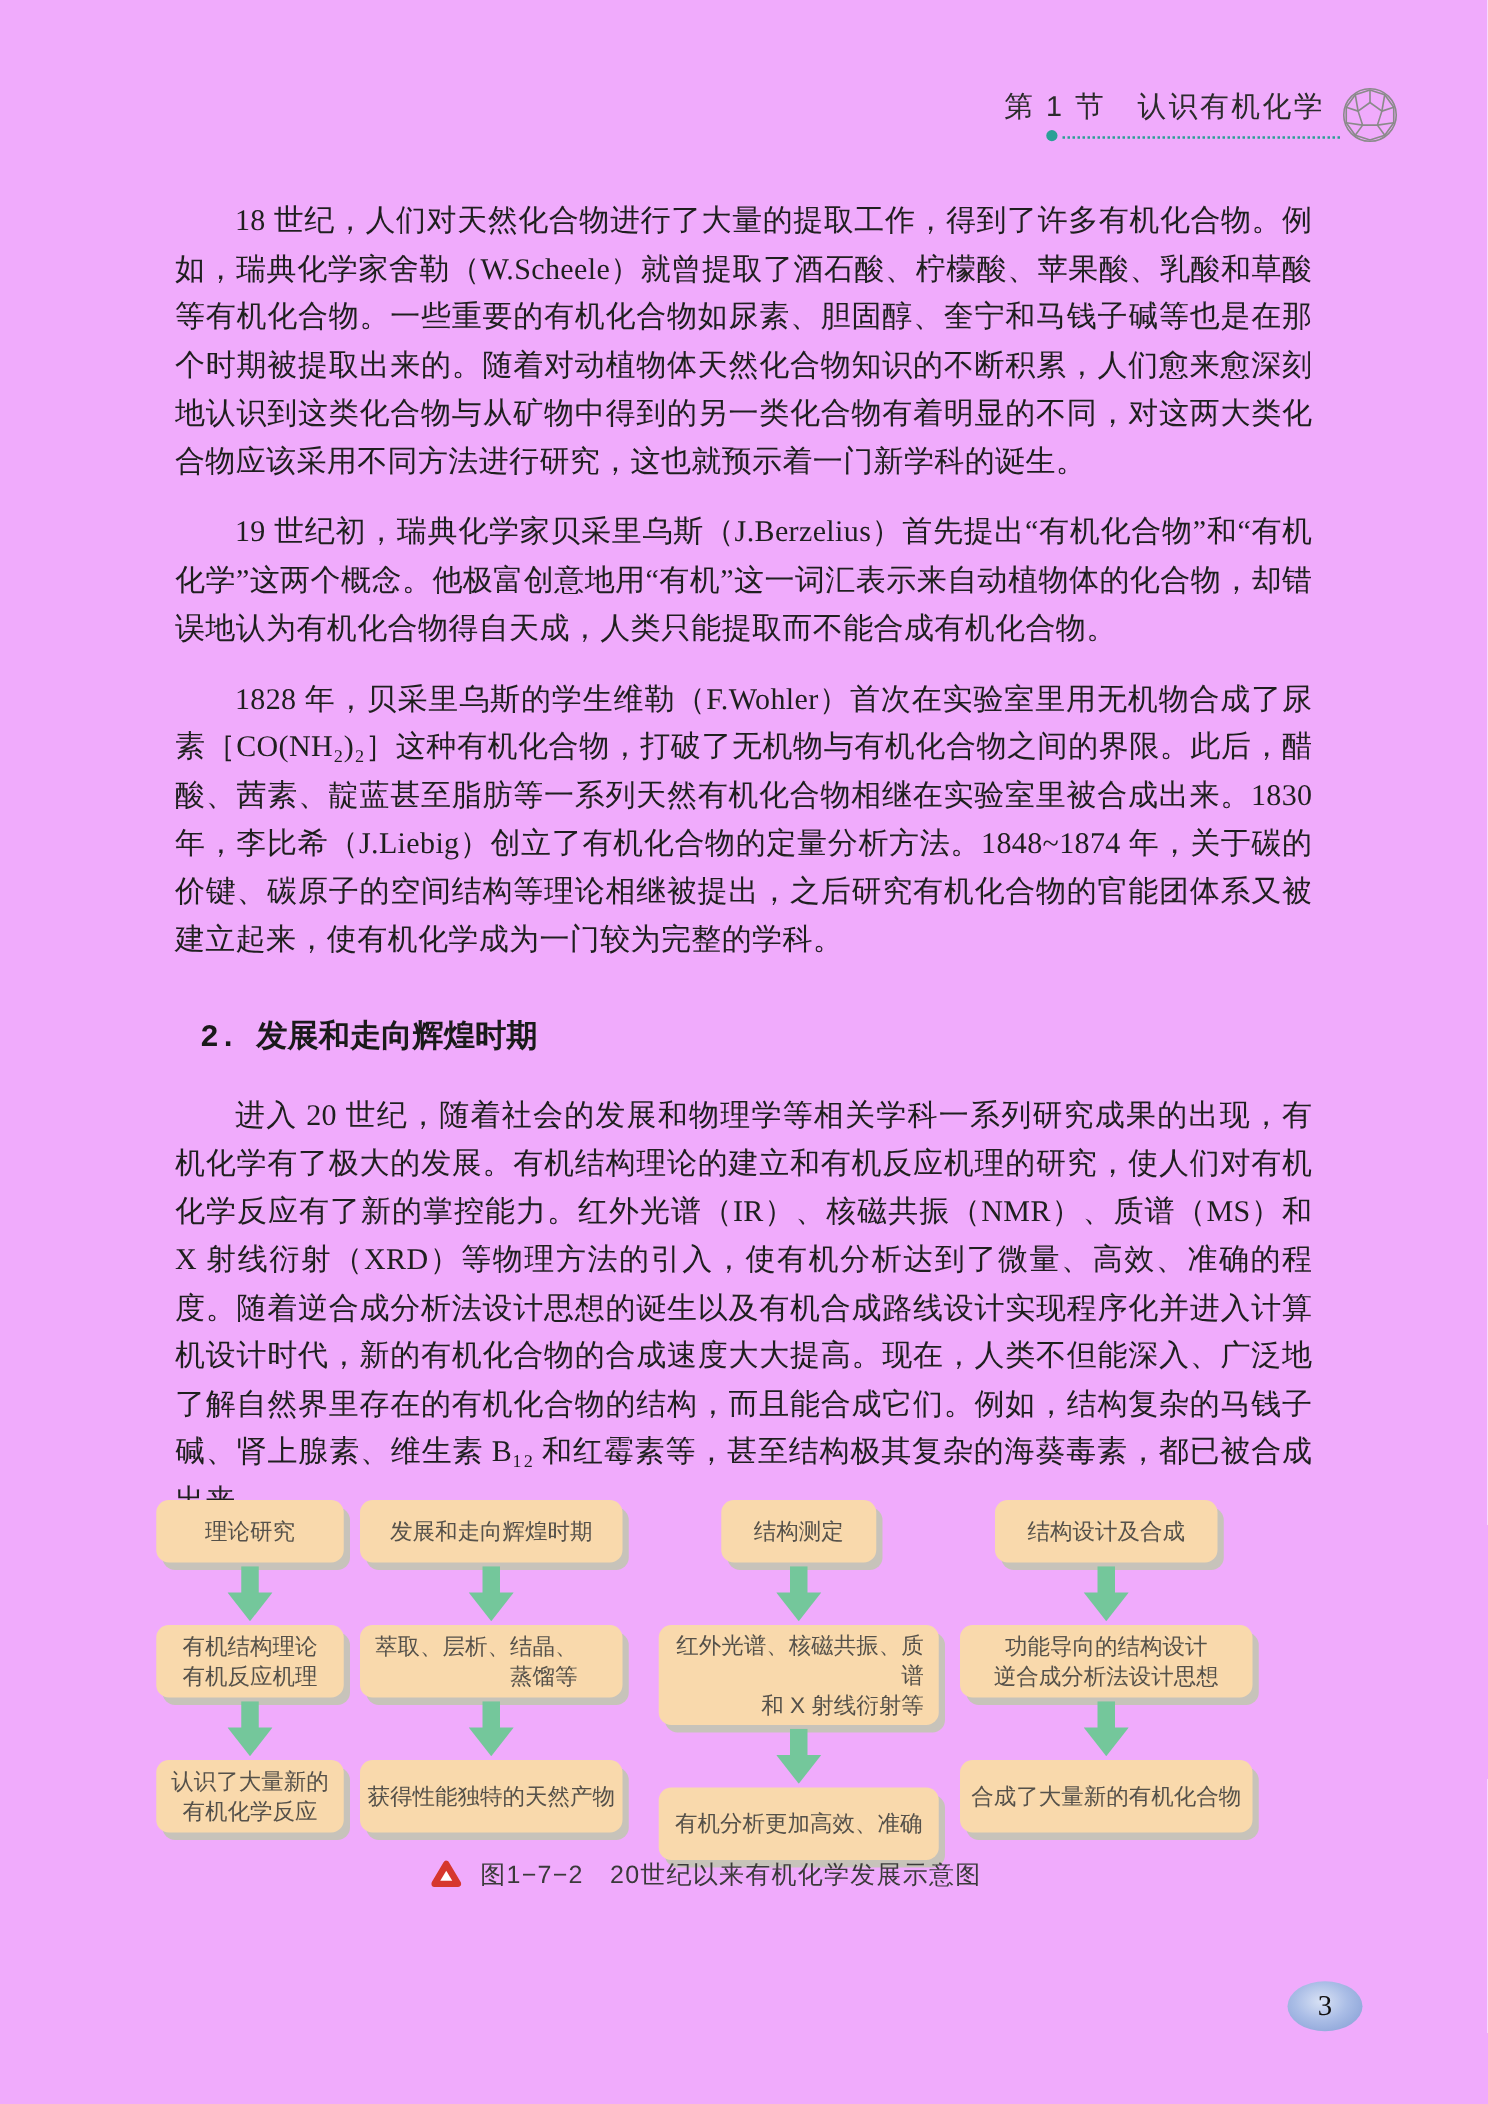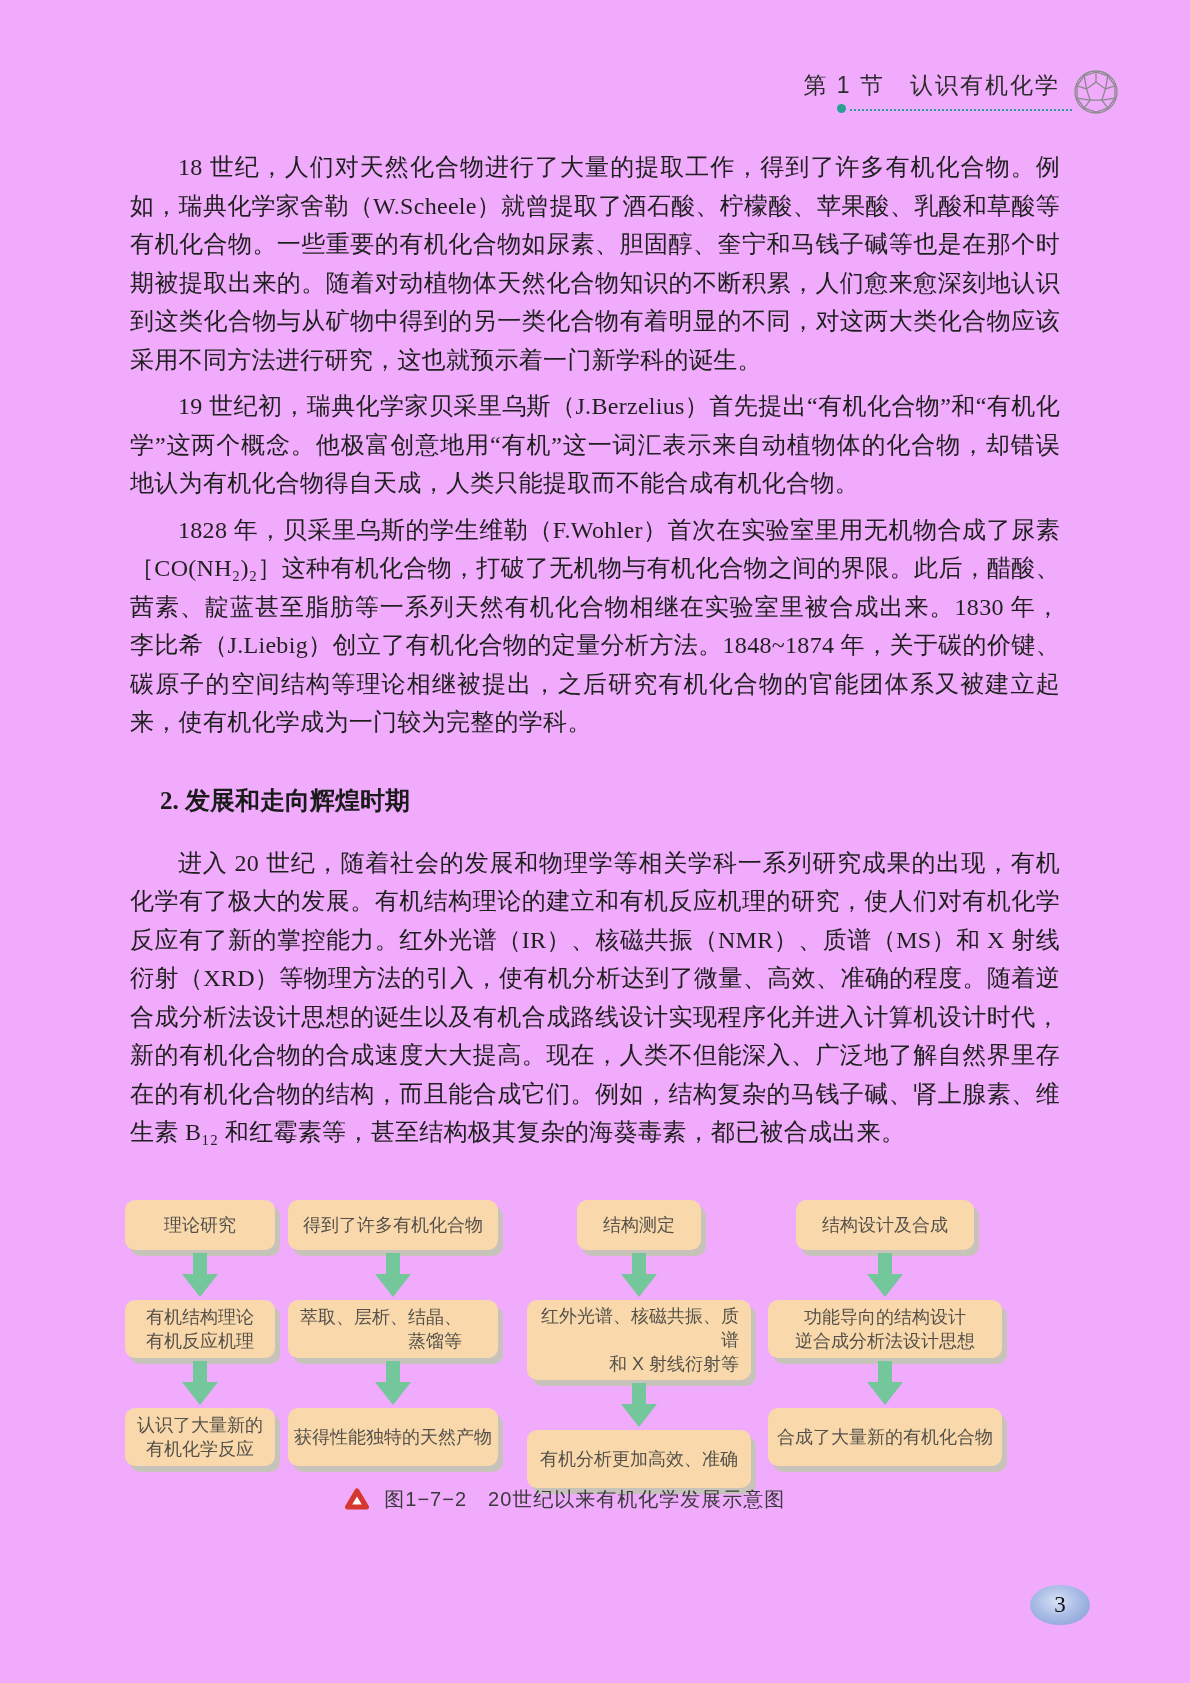--- a/index.html
+++ b/index.html
@@ -8,22 +8,22 @@
 
   
   .header-title{position:absolute;top:70px;right:130px;font-family:"Liberation Sans",sans-serif;
         font-size:23px;letter-spacing:2px;color:#2b2b2b;white-space:nowrap;}
   .header-rule{position:absolute;top:109px;left:850px;width:222px;border-top:2px dotted #2aa095;}
   .header-dot{position:absolute;top:104px;left:837px;width:9px;height:9px;border-radius:50%;background:#2aa095;}
   .fullerene{position:absolute;top:68px;left:1072px;}
 
   
   .body-text{position:absolute;top:140px;left:122px;width:946px;text-align:justify;}
-  .body-text p{margin:8px;font-size:24px;line-height:38.5px;text-indent:2em;letter-spacing:0.3px;}
-  .body-text h2{margin:42px 0 26px 38px;font-family:Liberation Serif, serif;
+  .body-text p{margin:18px;font-size:24px;line-height:38.5px;text-indent:2em;letter-spacing:0.3px;}
+  .body-text h2{margin:42px 0 26px 38px;font-family:Liberation Mono, monospace;
         font-size:25px;line-height:34px;font-weight:bold;color:#1a1a1a;}
 
   
   .flowchart{position:absolute;top:1200px;left:0;width:1190px;height:290px;}
   .flow-col{position:absolute;display:flex;flex-direction:column;align-items:center;}
   .c1{left:125px;width:150px;}
   .c2{left:288px;width:210px;}
   .c3{left:527px;width:224px;}
   .c4{left:768px;width:234px;}
   .fbox{box-sizing:border-box;background:#f9d9ac;border-radius:10px;
@@ -94,21 +94,21 @@
 有机反应机理</div>
       <svg class="arrow" width="36" height="44" viewBox="0 0 36 44">
           <rect x="11" y="0" width="14" height="22" fill="#74c79b"></rect>
           <polygon points="0,21 36,21 18,44" fill="#74c79b"></polygon>
         </svg>
       <div class="fbox bot pre">认识了大量新的
 有机化学反应</div>
     </div>
 
     <div class="flow-col c2">
-      <div class="fbox top">得到了许多有机化合物</div>
+      <div class="fbox top">发展和走向辉煌时期</div>
       <svg class="arrow" width="36" height="44" viewBox="0 0 36 44">
           <rect x="11" y="0" width="14" height="22" fill="#74c79b"></rect>
           <polygon points="0,21 36,21 18,44" fill="#74c79b"></polygon>
         </svg>
       <div class="fbox mid pre">萃取、层析、结晶、
 蒸馏等</div>
       <svg class="arrow" width="36" height="44" viewBox="0 0 36 44">
           <rect x="11" y="0" width="14" height="22" fill="#74c79b"></rect>
           <polygon points="0,21 36,21 18,44" fill="#74c79b"></polygon>
         </svg>

